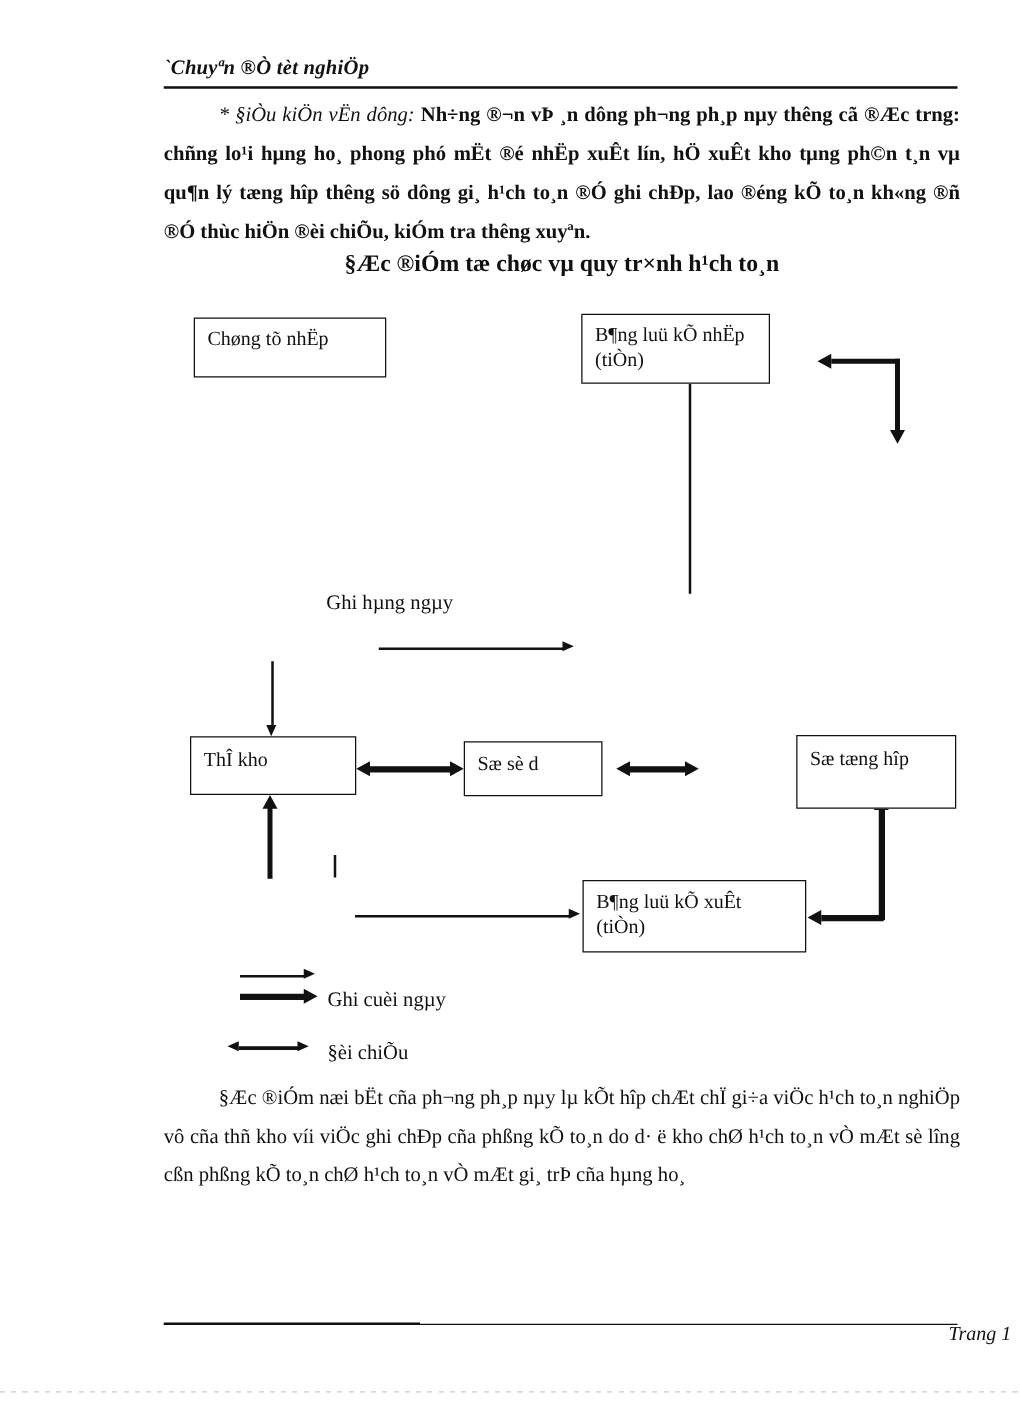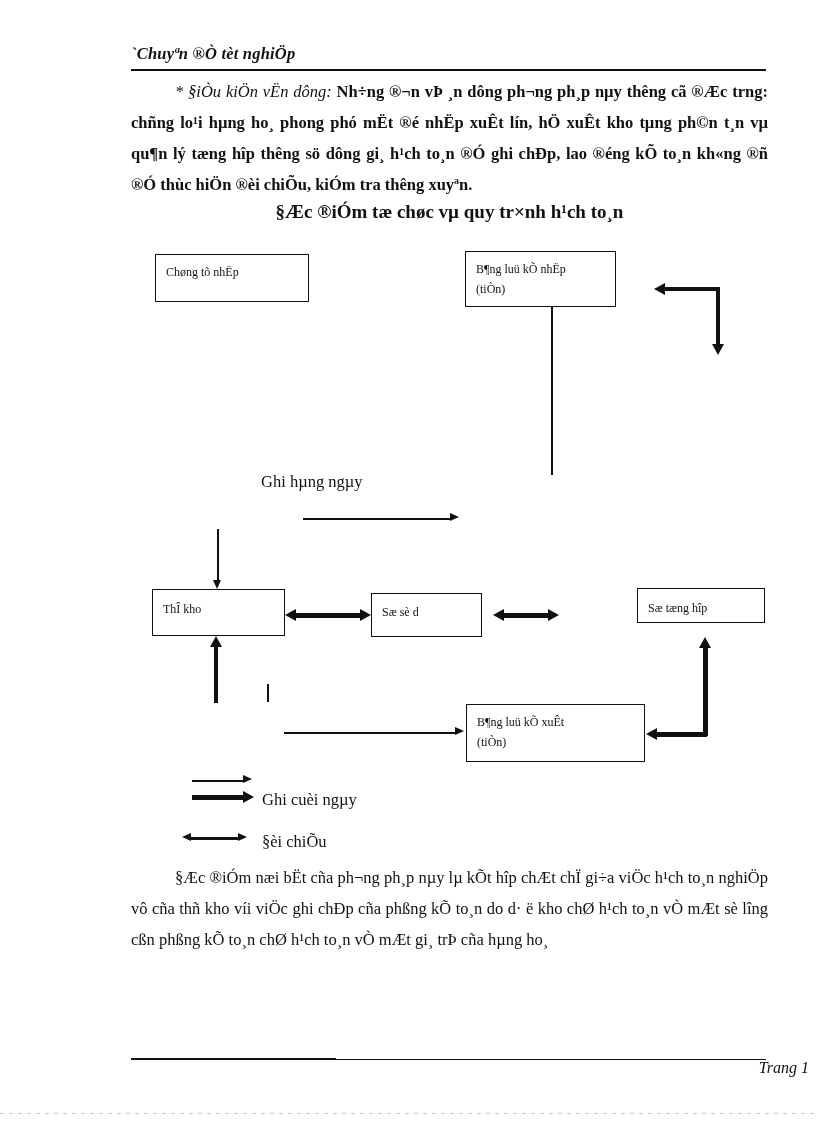--- a/index.html
+++ b/index.html
@@ -83,21 +83,21 @@
     left: 0;
     top: 236px;
     width: 816px;
     height: 620px;
   }
   .dbox {
     position: absolute;
     border: 1.6px solid #111111;
     box-sizing: border-box;
     background: #ffffff;
-    font-size: 12px;
+    font-size: 16px;
     line-height: 20px;
     padding: 7px 0 0 10px;
     z-index: 5;
   }
   .dlabel {
     position: absolute;
     font-size: 16.5px;
     white-space: nowrap;
     z-index: 6;
   }
@@ -238,21 +238,21 @@
     </div>
 
     <div class="hline" style="left:296px; top:377px; width:64px; height:4.5px;"></div>
     <div class="ahead left" style="left:285px; top:373px;"></div>
     <div class="ahead right" style="left:360px; top:373px;"></div>
 
     <div class="hline" style="left:504px; top:377px; width:44px; height:4.5px;"></div>
     <div class="ahead left" style="left:493px; top:373px;"></div>
     <div class="ahead right" style="left:548px; top:373px;"></div>
 
-    <div class="dbox" style="left:637px; top:352px; width:128px; height:35px; padding-top:9px;">
+    <div class="dbox" style="left:637px; top:352px; width:128px; height:59px; padding-top:9px;">
       <div>Sæ tæng hîp</div>
     </div>
 
 
     <div class="vline" style="left:214px; top:410px; width:4px; height:57px;"></div>
     <div class="ahead up" style="left:210px; top:400px;"></div>
 
     <div class="vline" style="left:267px; top:448px; width:1.6px; height:18px;"></div>
 
     <div class="dbox" style="left:466px; top:468px; width:179px; height:58px;">

